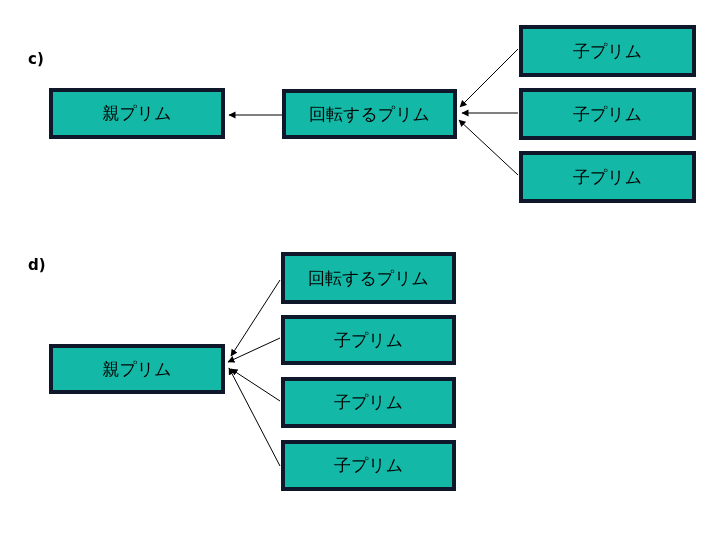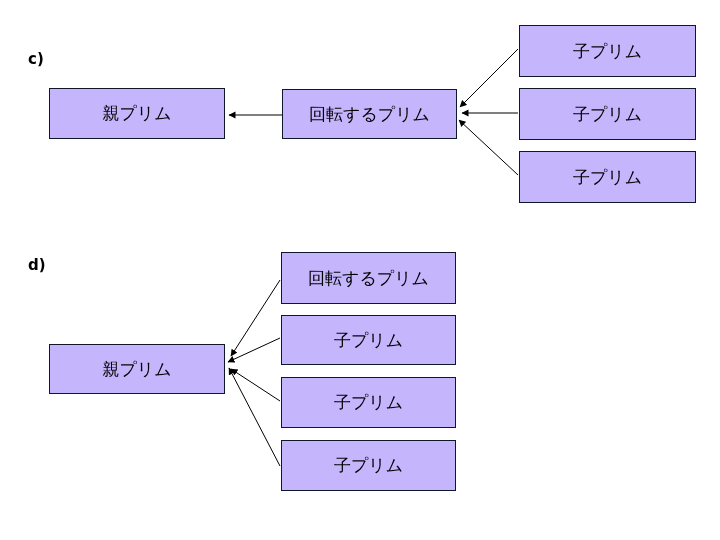--- a/index.html
+++ b/index.html
@@ -23,22 +23,22 @@
     height: 540px;
     pointer-events: none;
   }
   .arrows line {
     stroke: #000000;
     stroke-width: 1;
   }
   .box {
     position: absolute;
     box-sizing: border-box;
-    background: #c4b5fd;
-    border: 1px solid #0f172a;
+    background: #14b8a6;
+    border: 4px solid #0f172a;
     display: flex;
     align-items: center;
     justify-content: center;
     font-size: 17px;
     color: #000000;
     white-space: nowrap;
   }
   .sec-label {
     position: absolute;
     font-weight: bold;

